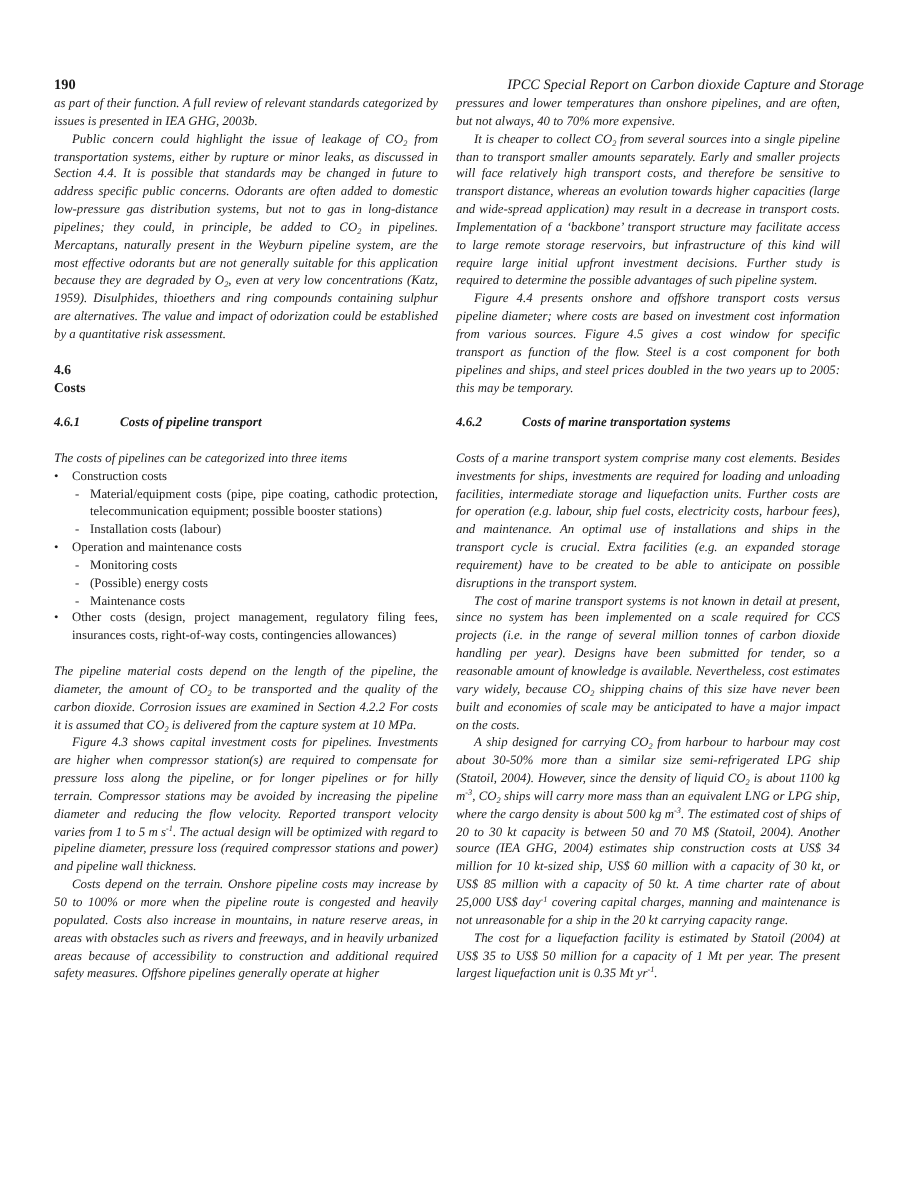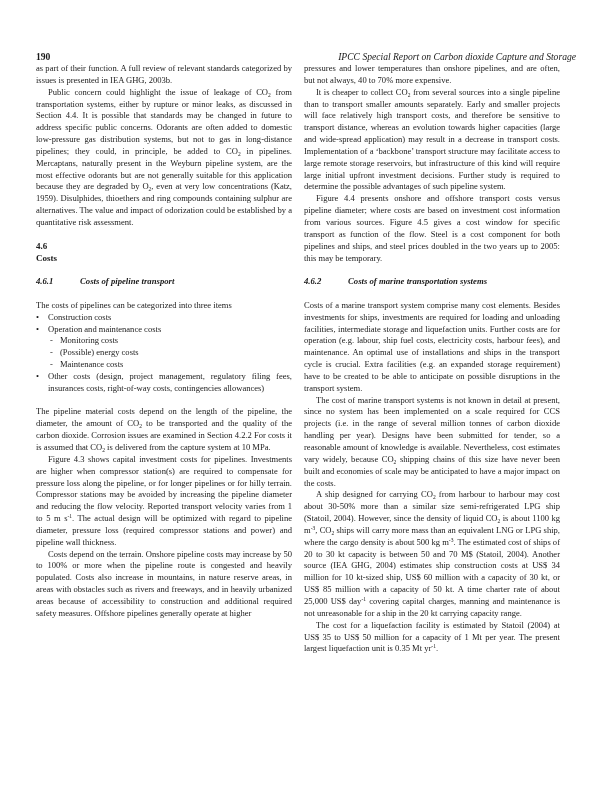--- a/index.html
+++ b/index.html
@@ -6,21 +6,21 @@
   body { width: 612px; height: 792px; position: relative; overflow: hidden;
          font-family: "Liberation Serif", "DejaVu Serif", serif; color: #1a1a1a; }
   .header { position: absolute; top: 14px; left: 36px; right: 36px; height: 14px;
             font-size: 9.6px; margin-top: 37px; }
   .page-num { position: absolute; left: 0; top: 0; font-weight: bold; }
   .running-title { position: absolute; right: 0; top: 0; font-style: italic; }
   .col { position: absolute; top: 63px; font-size: 8.55px; line-height: 11.85px;
          text-align: justify; }
   .col-left { left: 36px; width: 256px; }
   .col-right { left: 304px; width: 256px; }
-  p { margin: 0; }
+  p { margin: 0; font-style: italic; }
   p.indent { text-indent: 12px; }
   .gap { height: 11.85px; }
   .h2 { font-weight: bold; font-size: 9px; display: flex; margin: 0; flex-direction: column; }
   .h3 { font-weight: bold; font-style: italic; font-size: 8.7px; display: flex; margin: 0; }
   .hnum { width: 44px; flex: none; }
   ul.bullets { list-style: none; margin: 0; padding: 0; }
   ul.bullets > li { position: relative; padding-left: 12px; text-align: justify; }
   ul.bullets > li::before { content: "\2022"; position: absolute; left: 0; }
   ul.dashes { list-style: none; margin: 0; padding: 0; }
   ul.dashes > li { position: relative; padding-left: 12px; text-align: justify; }
@@ -49,20 +49,24 @@
   <div class="h3">
     <span class="hnum">4.6.1</span>
     <span>Costs of pipeline transport</span>
   </div>
   <div class="gap"></div>
 
   <p>The costs of pipelines can be categorized into three items</p>
   <ul class="bullets">
     <li>
       <span>Construction costs</span>
+      <ul class="dashes">
+        <li>Material/equipment costs (pipe, pipe coating, cathodic protection, telecommunication equipment; possible booster stations)</li>
+        <li>Installation costs (labour)</li>
+      </ul>
     </li>
     <li>
       <span>Operation and maintenance costs</span>
       <ul class="dashes">
         <li>Monitoring costs</li>
         <li>(Possible) energy costs</li>
         <li>Maintenance costs</li>
       </ul>
     </li>
     <li>Other costs (design, project management, regulatory filing fees, insurances costs, right-of-way costs, contingencies allowances)</li>

